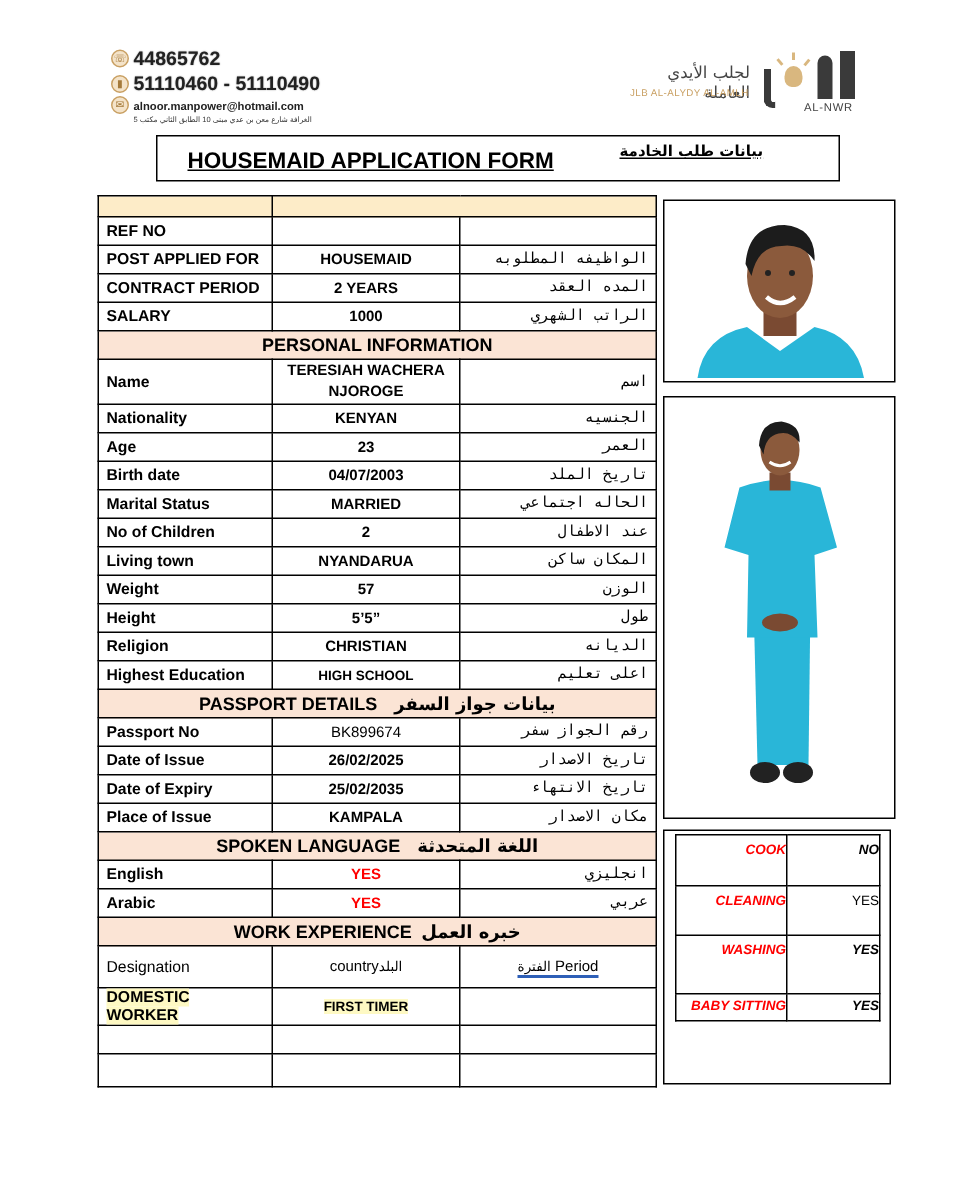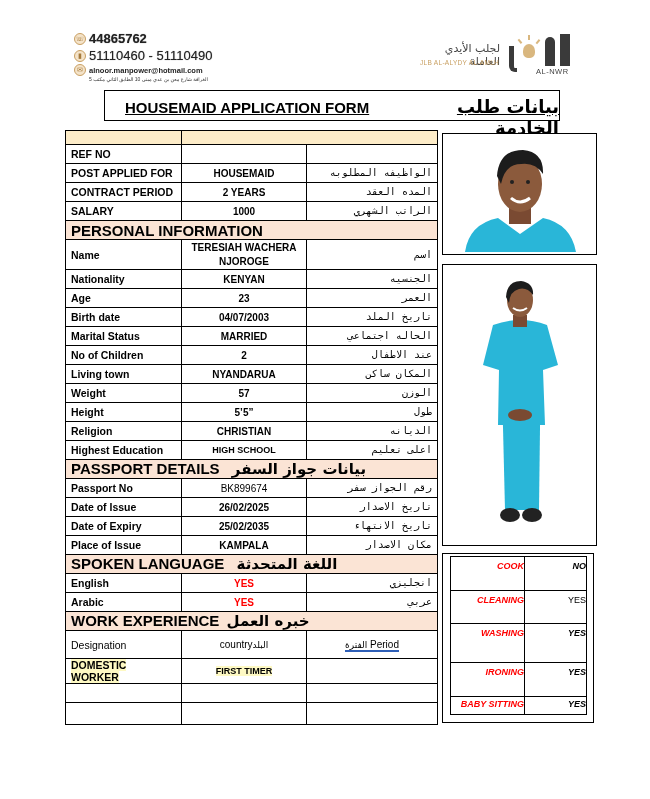--- a/index.html
+++ b/index.html
@@ -3,49 +3,49 @@
 <meta charset="utf-8">
 <style>
   * { box-sizing: border-box; margin: 0; padding: 0; }
   body { width: 650px; height: 799px; background: #fff; position: relative; font-family: "Liberation Sans", sans-serif; color: #000; overflow: hidden; }
 
   
   .contact { position: absolute; left: 74px; top: 30px; width: 160px; }
   .contact .line { display: flex; align-items: center; height: 17px; }
   .contact .ico { width: 12px; height: 12px; border-radius: 50%; border: 1.5px solid #c9a063; background: #f4e3c9; margin-right: 3px; display: inline-flex; align-items: center; justify-content: center; font-size: 7px; color: #a57a3b; font-family: "DejaVu Sans", sans-serif; }
   .contact .phone1 { font-size: 13px; font-weight: bold; color: #222; text-shadow: 0 0 1px #888; }
-  .contact .phone2 { font-size: 13px; font-weight: normal; color: #222; text-shadow: 0 0 1px #888; }
+  .contact .phone2 { font-size: 13px; font-weight: bold; color: #222; text-shadow: 0 0 1px #888; }
   .contact .email { font-size: 7.5px; color: #222; font-weight: bold; }
   .contact .addr { font-size: 5px; color: #333; margin-left: 15px; direction: rtl; text-align: left; width: 140px; }
 
   
   .logo { position: absolute; left: 420px; top: 30px; width: 165px; height: 48px; }
   .logo .ar { position: absolute; left: 0; top: 12px; font-size: 11px; color: #444; direction: rtl; width: 80px; text-align: right; font-family: "DejaVu Sans", sans-serif; }
   .logo .en { position: absolute; left: 0; top: 29px; font-size: 6.5px; color: #c9a063; letter-spacing: 0.3px; }
   .logo .mark { position: absolute; left: 82px; top: 0; width: 80px; height: 48px; }
   .logo .mark .bar1 { position: absolute; left: 58px; top: 4px; width: 10px; height: 32px; background: #3a3a3a; }
   .logo .mark .bar2 { position: absolute; left: 43px; top: 7px; width: 10px; height: 29px; background: #3a3a3a; border-radius: 5px 5px 0 0; }
   .logo .mark .bulb { position: absolute; left: 21px; top: 14px; width: 12px; height: 14px; border-radius: 50% 50% 40% 40%; background: #d9b77f; }
   .logo .mark .hook { position: absolute; left: 7px; top: 16px; width: 8px; height: 26px; border-left: 5px solid #3a3a3a; border-bottom: 4px solid #3a3a3a; border-radius: 0 0 0 6px; }
   .logo .mark .ray { position: absolute; width: 1.5px; height: 5px; background: #d9b77f; }
   .logo .mark .nwr { position: absolute; left: 34px; top: 37px; font-size: 7.5px; color: #444; letter-spacing: 0.5px; }
 
   
   .title-box { position: absolute; left: 104px; top: 90px; width: 456px; height: 31px; border: 1.5px solid #000; }
   .title-box .en { position: absolute; left: 20px; top: 8px; font-size: 15px; font-weight: bold; text-decoration: underline; }
-  .title-box .ar { position: absolute; left: 308px; top: 5px; font-size: 18px; font-weight: bold; text-decoration: underline; direction: rtl; font-family: "DejaVu Sans", sans-serif; }
+  .title-box .ar { position: absolute; left: 308px; top: 5px; font-size: 10px; font-weight: bold; text-decoration: underline; direction: rtl; font-family: "DejaVu Sans", sans-serif; }
 
   
   table.main { position: absolute; left: 65px; top: 130px; width: 372px; border-collapse: collapse; table-layout: fixed; padding-left: 24px; }
   table.main td { border: 1px solid #000; font-size: 10.5px; height: 19px; padding: 0 5px; vertical-align: middle; }
   table.main td.lbl { font-weight: bold; text-align: left; }
   table.main td.val { font-weight: bold; text-align: center; font-size: 10px; }
   table.main td.ar { text-align: right; font-size: 10px; font-family: Liberation Mono, monospace; direction: rtl; }
   table.main tr.yel td { background: #fdecc8; height: 14px; }
-  table.main tr.sec td { background: #fbe4d5; font-weight: bold; font-size: 15px; }
+  table.main tr.sec td { background: #fbe4d5; text-align: center; font-weight: bold; font-size: 12px; }
   table.main td.red { color: #ff0000; }
   .sec-ar { font-family: "DejaVu Sans", sans-serif; margin-left: 8px; }
   .hl { background: #fef9c3; }
   .period { color: #000; border-bottom: 2px double #2e5fb7; }
   .ar-inline { font-family: "DejaVu Sans", sans-serif; font-size: 9px; font-weight: normal; }
 
   
   .photo { position: absolute; border: 1px solid #000; background: #fff; overflow: hidden; }
   .photo1 { left: 442px; top: 133px; width: 155px; height: 122px; }
   .photo2 { left: 442px; top: 264px; width: 155px; height: 282px; }
@@ -302,22 +302,18 @@
     </tr>
     <tr>
       <td class="sk" style="height:33px;margin-left:40px;">CLEANING</td>
       <td class="plain">YES</td>
     </tr>
     <tr>
       <td class="sk" style="height:39px;">WASHING</td>
       <td>YES</td>
     </tr>
     <tr>
-      <td class="sk" style="height:34px;">IRONING</td>
-      <td>YES</td>
-    </tr>
-    <tr>
       <td class="sk" style="height:18px;padding-top:2px;">BABY SITTING</td>
       <td style="padding-top:2px;">YES</td>
     </tr>
   </tbody>
     </table>
 </div>
 
 </body></html>

